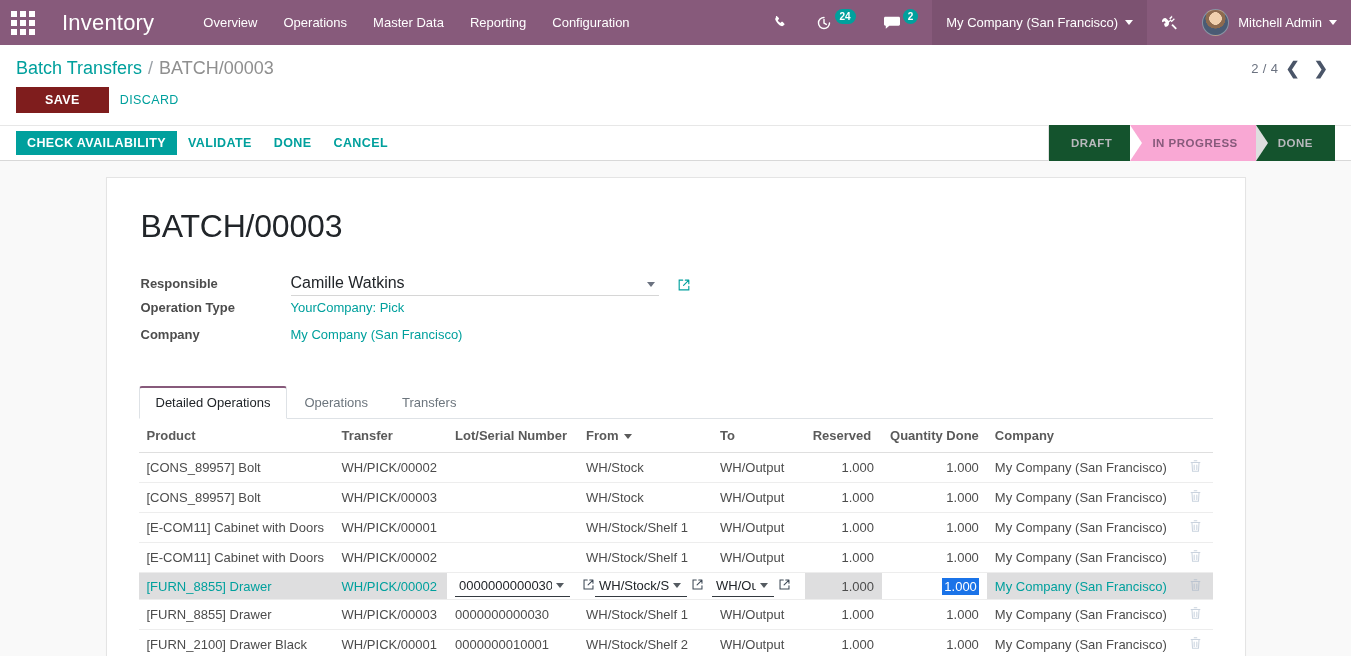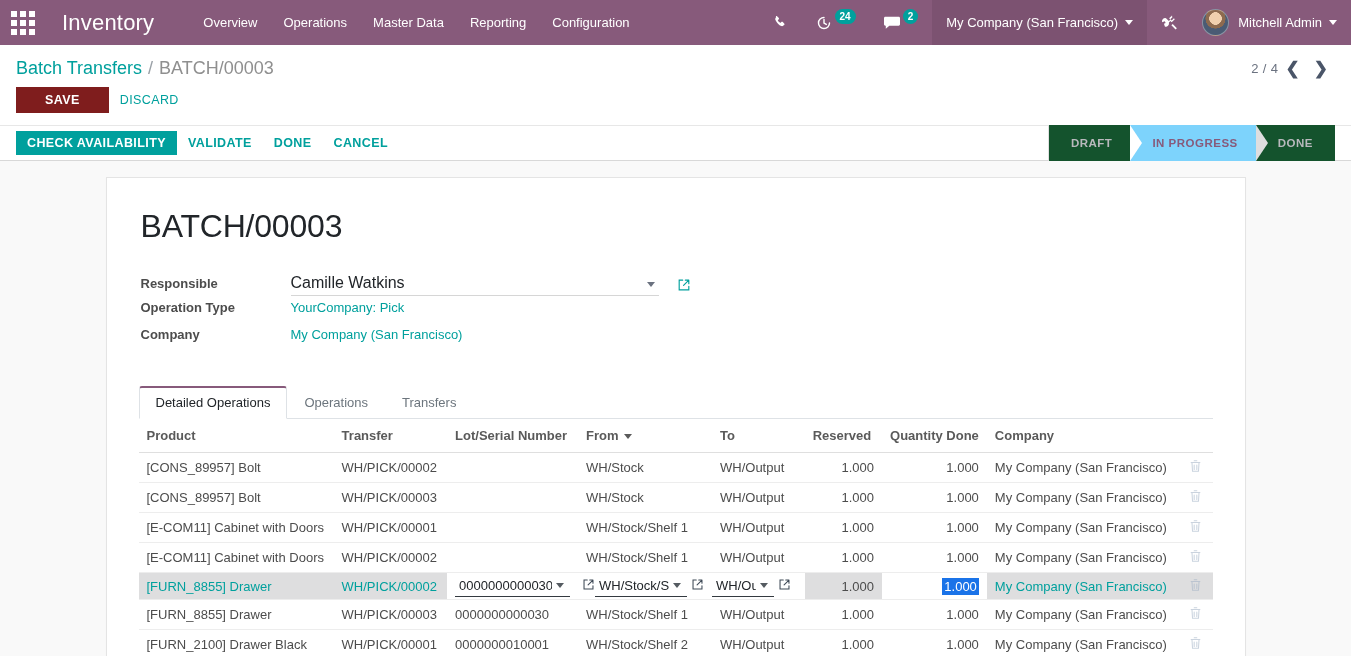--- a/index.html
+++ b/index.html
@@ -188,21 +188,21 @@
   .step {
     display: flex; align-items: center;
     padding: 0 18px 0 22px;
     font-size: 11.5px; font-weight: bold;
     letter-spacing: 0.5px;
     color: #b9b9bd;
     position: relative;
     cursor: pointer;
     background: #14532d;
   }
-  .step.active { background: #7dd3fc; color: #875a7b; }
+  .step.active { background: #f9a8d4; color: #875a7b; }
   .step.active::after {
     content: "";
     position: absolute;
     right: -12px; top: 0;
     width: 0; height: 0;
     border-top: 18px solid transparent;
     border-bottom: 18px solid transparent;
     border-left: 12px solid #dededf;
     z-index: 2;
   }

